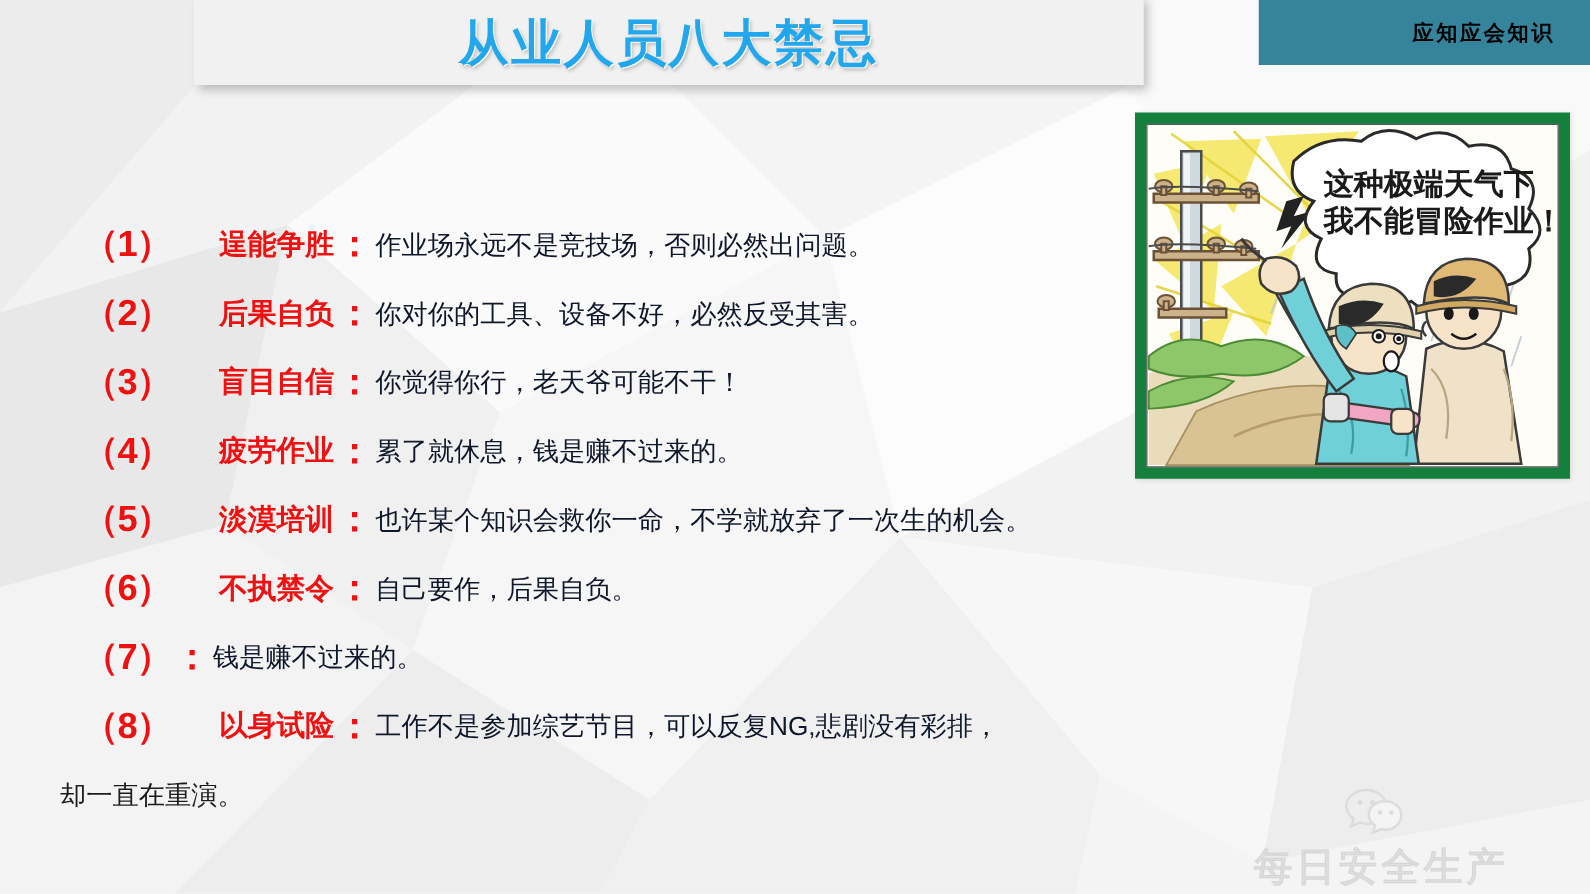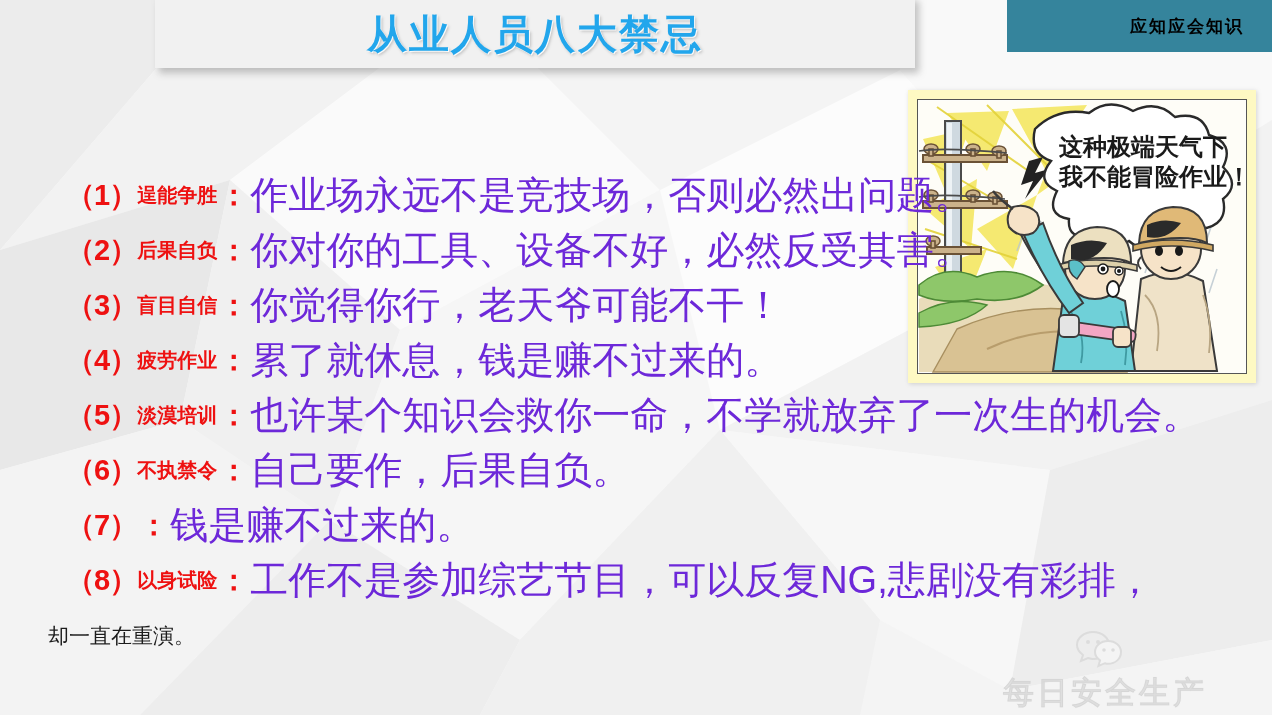--- a/index.html
+++ b/index.html
@@ -100,53 +100,54 @@
     white-space: nowrap;
   }
   .num {
     color: #ee1111;
     font-size: 29px;
     font-weight: bold;
     letter-spacing: -1px;
   }
   .key {
     color: #ee1111;
-    font-size: 20px;
+    font-size: 23px;
     font-weight: bold;
     letter-spacing: 0px;
+    margin-left: 38px;
   }
   .colon {
     color: #ee1111;
     font-size: 29px;
     font-weight: bold;
     padding: 0 2px;
   }
   .body {
-    color: #6d28d9;
-    font-size: 38px;
+    color: #0f172a;
+    font-size: 21px;
     letter-spacing: 0px;
   }
   .cont {
     height: 55px;
     display: flex;
     align-items: center;
     padding-left: 48px;
     color: #1c1c1c;
     font-size: 21px;
     white-space: nowrap;
   }
 
   
   #cartoon-frame {
     position: absolute;
     left: 908px;
     top: 90px;
     width: 348px;
     height: 293px;
-    background: #fef9c3;
+    background: #15803d;
     padding: 9px;
     box-shadow: 1px 1px 4px rgba(120,120,120,0.28);
     z-index: 2;
   }
   #cartoon-frame svg { display: block; }
 
   
   #watermark {
     position: absolute;
     left: 960px;

